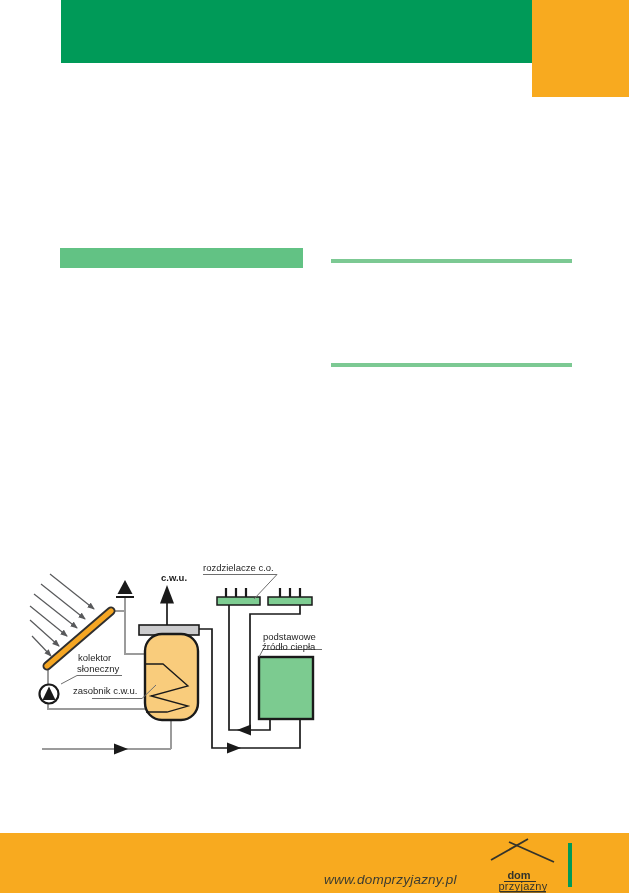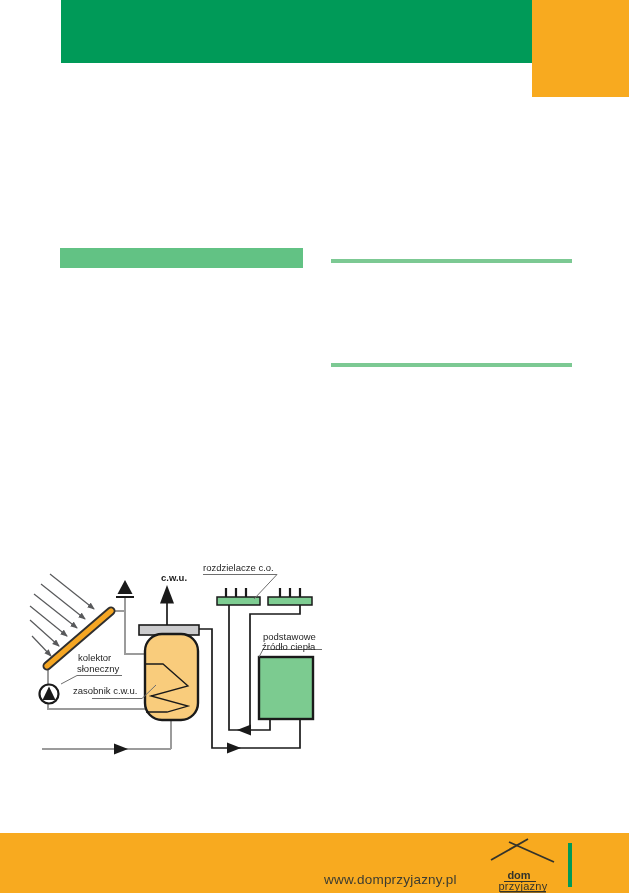--- a/index.html
+++ b/index.html
@@ -8,21 +8,21 @@
   .abs{position:absolute;}
   .header-bar{left:61px;top:0;width:471px;height:63px;background:#009A58;}
   .header-accent{left:532px;top:0;width:97px;height:97px;background:#F8AA1F;}
   .heading-box{left:60px;top:248px;width:243px;height:20px;background:#62C284;}
   .rule{left:331px;width:241px;height:4px;background:#7CC993;}
   .rule-top{top:259px;}
   .rule-bottom{top:363px;}
   .footer-bar{left:0;top:833px;width:629px;height:60px;background:#F8AA1F;}
   .brand-tick{left:568px;top:843px;width:4px;height:44px;background:#009A58;}
   .footer-url{left:324px;top:872px;width:150px;font-size:13.5px;color:#3C3C31;
-              letter-spacing:.2px;text-decoration:none;}
+              letter-spacing:.2px;text-decoration:none;font-style:italic;}
   svg{position:absolute;left:0;top:0;pointer-events:none;}
   .dlabel{font-family:"Liberation Sans",sans-serif;font-size:9.5px;fill:#262626;}
   .dlabel-b{font-family:"Liberation Sans",sans-serif;font-size:9.5px;font-weight:bold;fill:#1a1a1a;}
   .logo-dom{font-family:"Liberation Sans",sans-serif;font-size:11px;font-weight:bold;fill:#33332B;}
   .logo-prz{font-family:"Liberation Sans",sans-serif;font-size:11px;fill:#33332B;letter-spacing:.3px;}
   .gray-pipe{stroke:#9B9B9B;stroke-width:2;fill:none;}
   .black-pipe{stroke:#1a1a1a;stroke-width:1.7;fill:none;}
   .leader{stroke:#6e6e6e;stroke-width:1;fill:none;}
 </style>
 </head>

